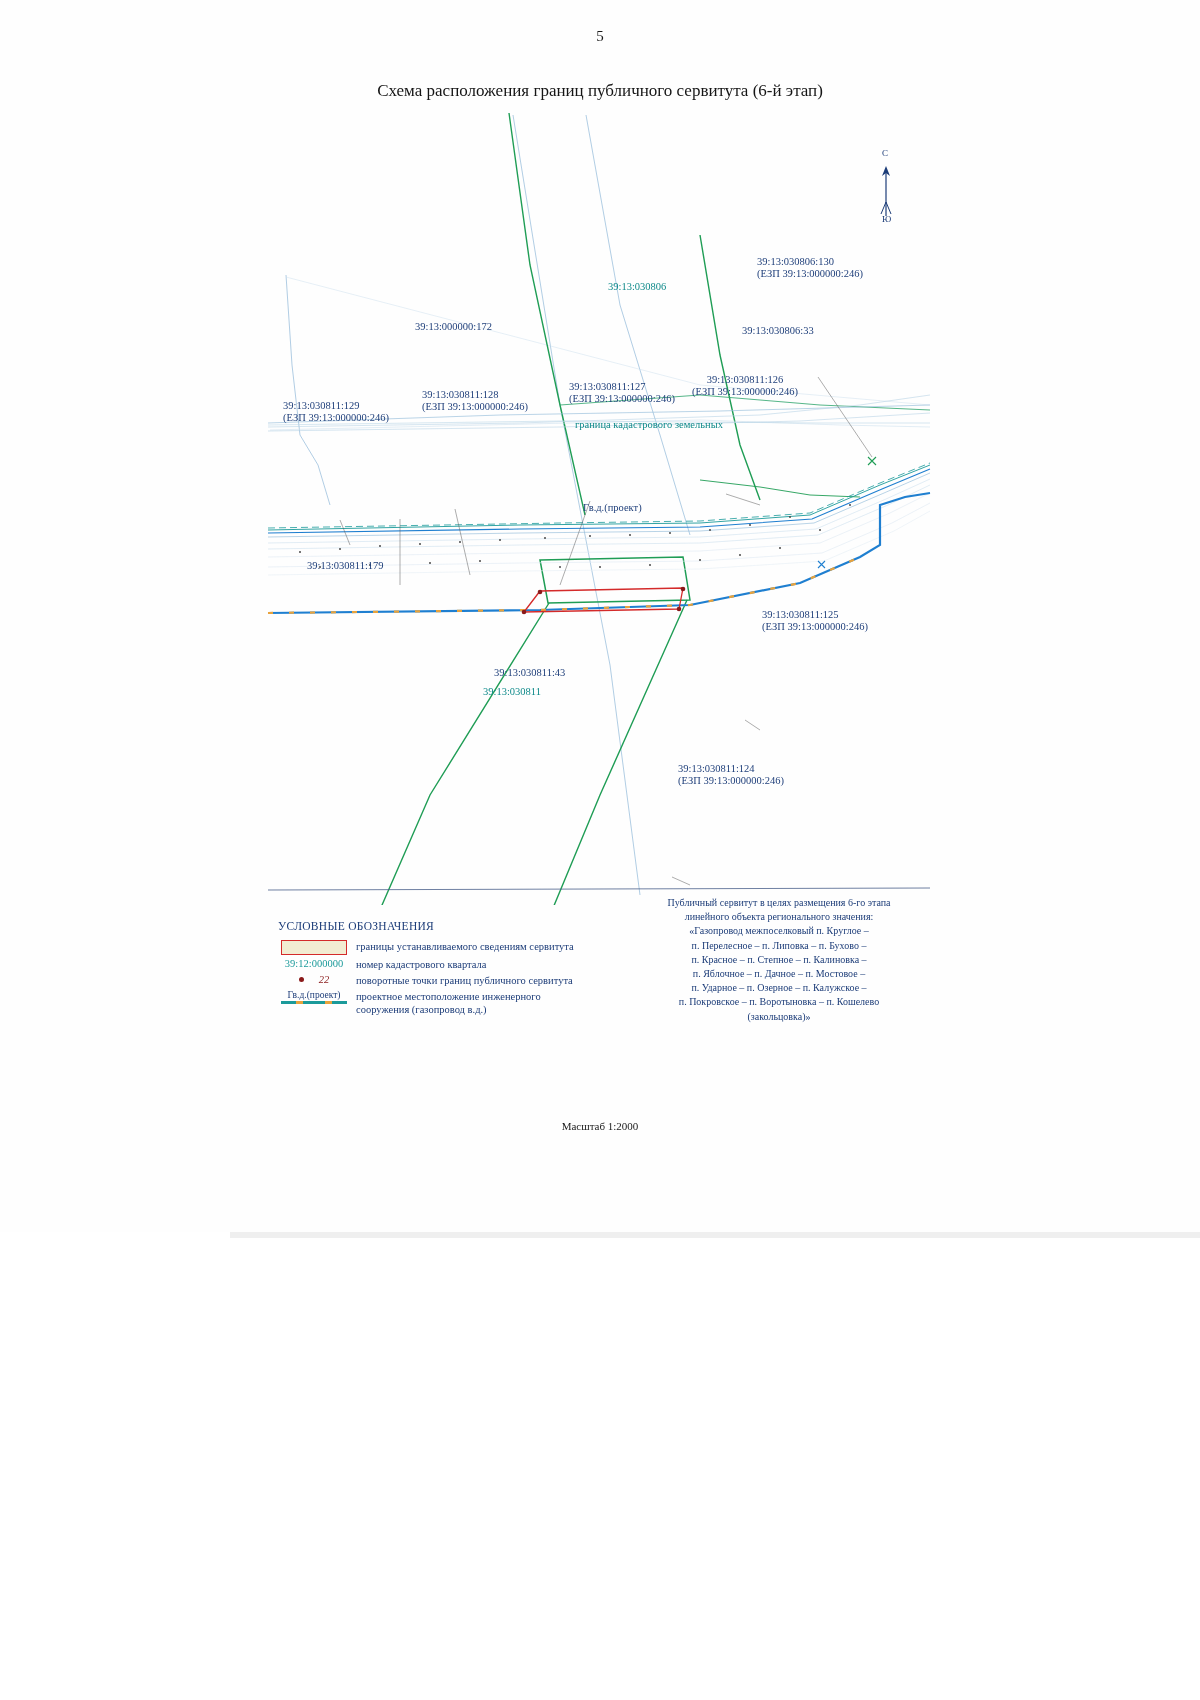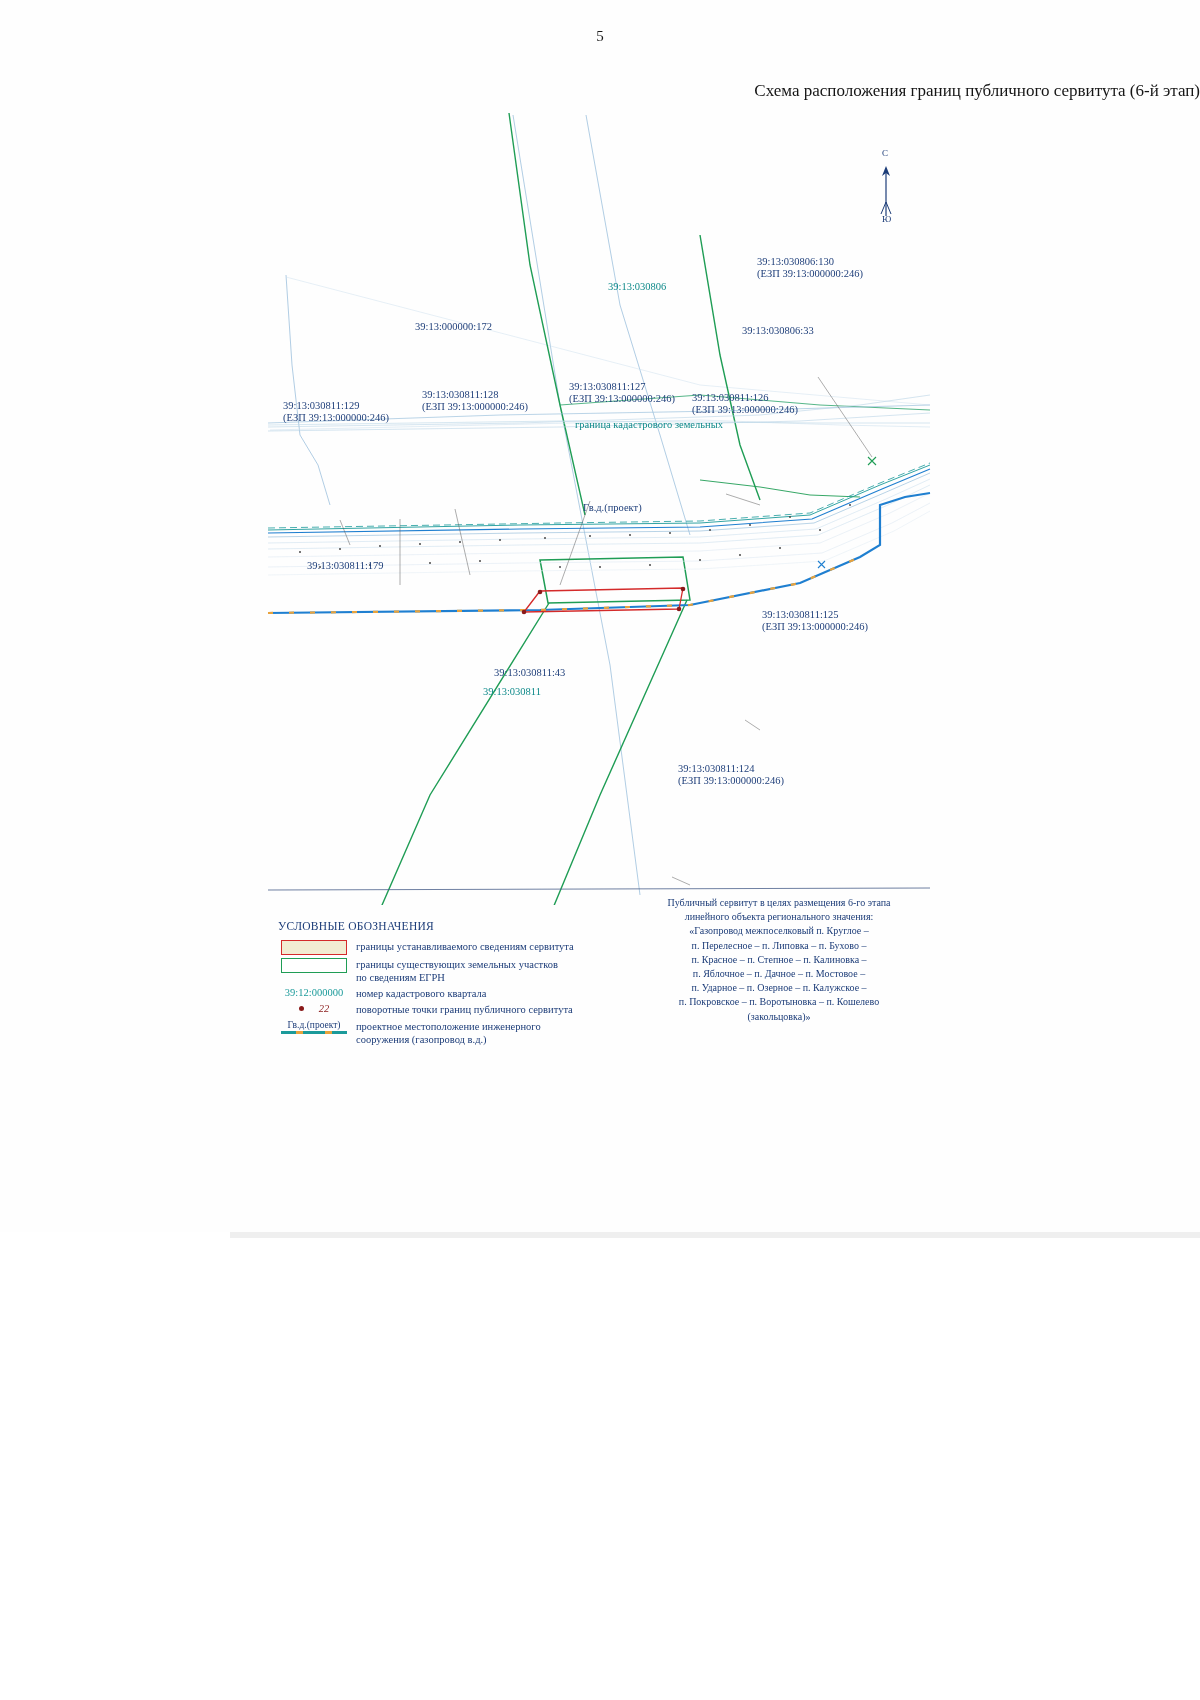--- a/index.html
+++ b/index.html
@@ -3,21 +3,21 @@
 <meta charset="utf-8">
 <style>
   html,body{margin:0;padding:0;background:#7a7a7a;}
   body{font-family:"Liberation Serif",serif;}
   .page{position:relative;width:1200px;height:1700px;background:#ffffff;overflow:hidden;}
   .sheet{position:absolute;left:0;top:0;width:1200px;height:1240px;background:#fefefe;}
   .bottomgrey{position:absolute;left:0;top:1232px;width:1200px;height:468px;background:#ffffff;}
   .bottomgrey:before{content:"";position:absolute;left:230px;top:0;width:970px;height:6px;background:#efefef;}
 
   .pageno{position:absolute;top:28px;left:0;width:1200px;text-align:center;font-size:15px;color:#1a1a1a;}
-  .title{position:absolute;top:81px;left:0;width:1200px;text-align:right;font-size:17px;color:#151515;}
+  .title{position:absolute;top:81px;left:0;width:1200px;text-align:center;font-size:17px;color:#151515;}
 
   .map{position:absolute;left:0;top:105px;width:1200px;height:800px;}
   .map svg{display:block;}
 
   .lbl{position:absolute;font-family:"Liberation Serif",serif;font-size:10.5px;color:#1f3f7a;white-space:nowrap;line-height:1.15;}
   .lbl.teal{color:#0f8a8a;}
 
   .legend{position:absolute;left:278px;top:920px;width:340px;}
   .legend-title{font-size:11.5px;color:#1c3c78;letter-spacing:.3px;margin-bottom:8px;}
   .leg-row{display:flex;align-items:flex-start;margin-bottom:3px;}
@@ -165,21 +165,21 @@
       </svg>
       <span class="s">Ю</span>
     </div>
 
     <div id="map-label-layer">
         <div class="lbl teal" style="left: 608px; top: 281px; white-space: pre;">39:13:030806</div>
         <div class="lbl" style="left: 415px; top: 321px; white-space: pre;">39:13:000000:172</div>
         <div class="lbl" style="left: 742px; top: 325px; white-space: pre;">39:13:030806:33</div>
         <div class="lbl" style="left: 757px; top: 256px; white-space: pre;">39:13:030806:130
 (ЕЗП 39:13:000000:246)</div>
-        <div class="lbl" style="left: 692px; top: 392px; white-space: pre;">39:13:030811:126
+        <div class="lbl" style="left: 692px; top: 374px; white-space: pre; text-align: center;">39:13:030811:126
 (ЕЗП 39:13:000000:246)</div>
         <div class="lbl" style="left: 553px; top: 381px; white-space: pre; margin-left: 16px;">39:13:030811:127
 (ЕЗП 39:13:000000:246)</div>
         <div class="lbl" style="left: 422px; top: 389px; white-space: pre;">39:13:030811:128
 (ЕЗП 39:13:000000:246)</div>
         <div class="lbl" style="left: 283px; top: 400px; white-space: pre;">39:13:030811:129
 (ЕЗП 39:13:000000:246)</div>
         <div class="lbl teal" style="left: 575px; top: 419px; white-space: pre;">граница кадастрового земельных</div>
         <div class="lbl" style="left: 583px; top: 502px; white-space: pre;">Гв.д.(проект)</div>
         <div class="lbl" style="left: 307px; top: 560px; white-space: pre;">39:13:030811:179</div>
@@ -194,27 +194,20 @@
     <div class="legend">
       <div class="legend-title">УСЛОВНЫЕ ОБОЗНАЧЕНИЯ</div>
 
       <div class="leg-row">
         <div class="leg-key">
           <div class="swatch-red"></div>
         </div>
         <div class="leg-txt">границы устанавливаемого сведениям сервитута</div>
       </div>
 
-      <div class="leg-row">
-        <div class="leg-key">
-          <div class="swatch-green"></div>
-        </div>
-        <div class="leg-txt" style="white-space:pre-line">границы существующих земельных участков
-по сведениям ЕГРН</div>
-      </div>
 
       <div class="leg-row">
         <div class="leg-key">
           <span class="kq">39:12:000000</span>
         </div>
         <div class="leg-txt">номер кадастрового квартала</div>
       </div>
 
       <div class="leg-row">
         <div class="leg-key">
@@ -241,16 +234,17 @@
         <div>линейного объекта регионального значения:</div>
         <div>«Газопровод межпоселковый п. Круглое –</div>
         <div>п. Перелесное – п. Липовка – п. Бухово –</div>
         <div>п. Красное – п. Степное – п. Калиновка –</div>
         <div>п. Яблочное – п. Дачное – п. Мостовое –</div>
         <div>п. Ударное – п. Озерное – п. Калужское –</div>
         <div>п. Покровское – п. Воротыновка – п. Кошелево</div>
         <div>(закольцовка)»</div>
       </div>
 
+    <div class="scale">Масштаб 1:2000</div>
   </div>
 
   <div class="bottomgrey"></div>
 </div>
 
 </body></html>

